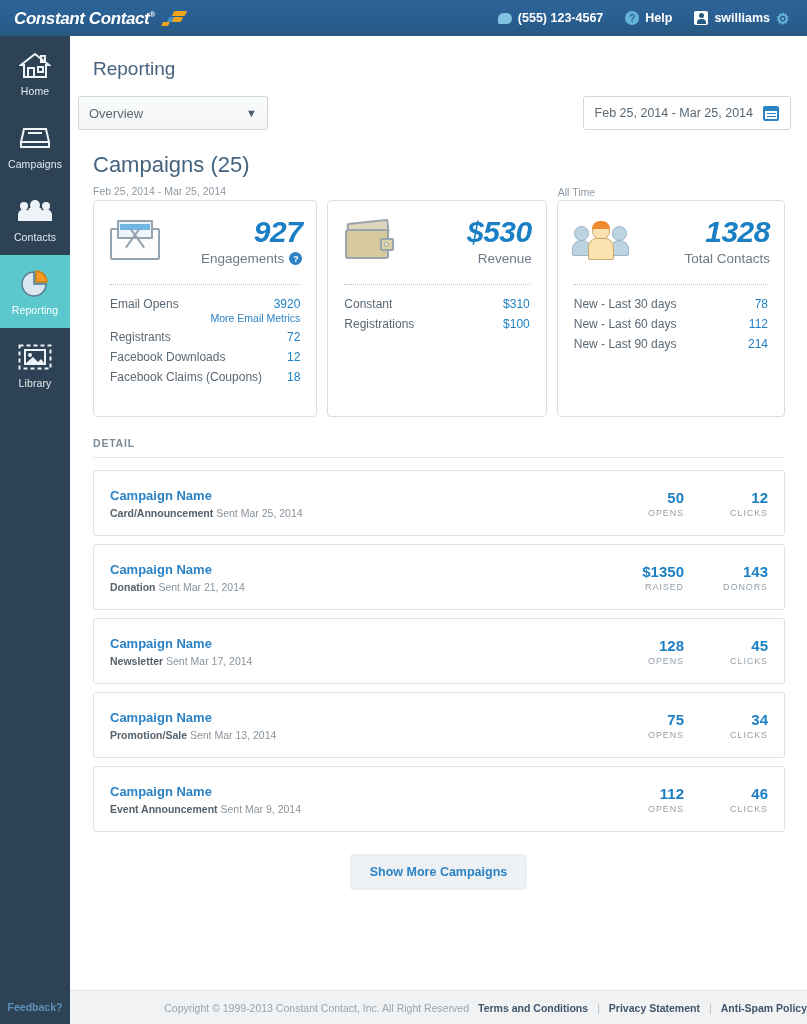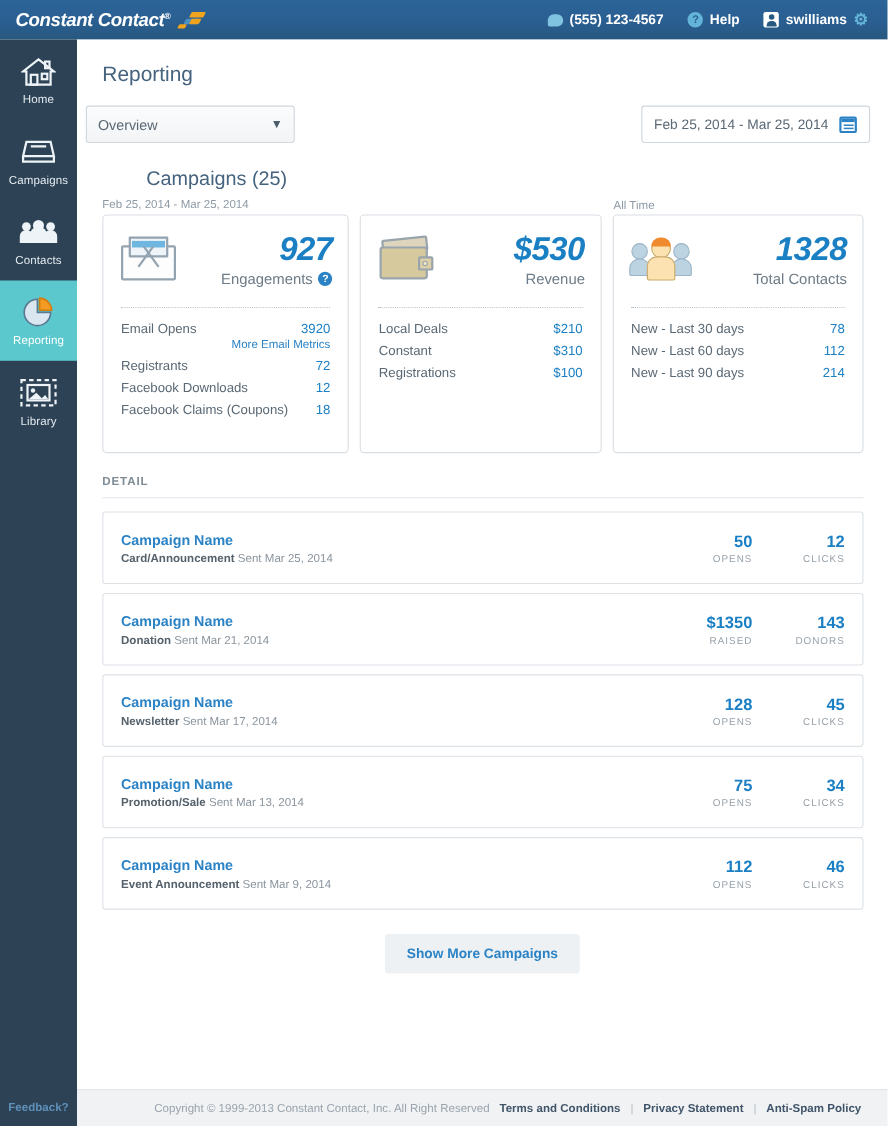--- a/index.html
+++ b/index.html
@@ -106,21 +106,21 @@
   .cal-ic::before {
     content:""; position: absolute; left:0; top:0; right:0; height:3px; background:#2b83c6;
   }
   .cal-ic::after {
     content:""; position:absolute; left:1.5px; top:5px; width:9px; height:5px;
     background:
       linear-gradient(#2b83c6 1.5px, transparent 1.5px) 0 0/3px 3px repeat;
   }
 
   .section-head { padding: 22px 0 0 23px; }
-  .section-title { font-size: 18px; color: #45637e; margin-left: 40px; }
+  .section-title { font-size: 22px; color: #45637e; }
   .range-sub { font-size: 10.5px; color: #8d9aa5; margin-top: 7px; }
 
   
   .cards { display: flex; gap: 10px; padding: 0 22px 0 23px; margin-top: 3px; position: relative; }
   .card-col { position: relative; }
   .card-col.c1 { width: 228px; }
   .card-col.c2 { width: 223px; }
   .card-col.c3 { width: 232px; }
   .alltime-label {
     position: absolute; top: -14px; left: 1px;
@@ -206,21 +206,21 @@
     background: #eef1f3; border: none; border-radius: 3px;
     padding: 11px 20px; font-size: 12.5px; font-weight: bold; color: #2b83c6;
     cursor: pointer; font-family: "Liberation Sans", sans-serif;
   }
 
   
   .footer {
     position: absolute; left: 70px; bottom: 0; width: 737px; height: 34px;
     background: #f0f2f4; border-top: 1px solid #e1e5e9;
     display: flex; align-items: center; justify-content: flex-end;
-    gap: 9px; padding-right: 24px;
+    gap: 9px; padding-right: 0;
   }
   .copy { font-size: 10.5px; color: #9aa4ad; }
   .flink { font-size: 10.5px; color: #41556a; font-weight: bold; cursor: pointer; }
   .fsep { font-size: 10.5px; color: #b5bec6; }
 </style>
 </head>
 <body>
 
 <div class="app">
 
@@ -394,24 +394,20 @@
             </div>
             <div class="card-nums">
               <div class="big-num">$530</div>
               <div class="big-label">
                 <span>Revenue</span>
               </div>
             </div>
           </div>
           <div class="dotted"></div>
           <div class="rows">
-            <div class="row">
-              <span class="rl">Local Deals</span>
-              <span class="rv">$210</span>
-            </div>
             <div class="row">
               <span class="rl">Constant</span>
               <span class="rv">$310</span>
             </div>
             <div class="row">
               <span class="rl">Registrations</span>
               <span class="rv">$100</span>
             </div>
           </div>
         </div>

